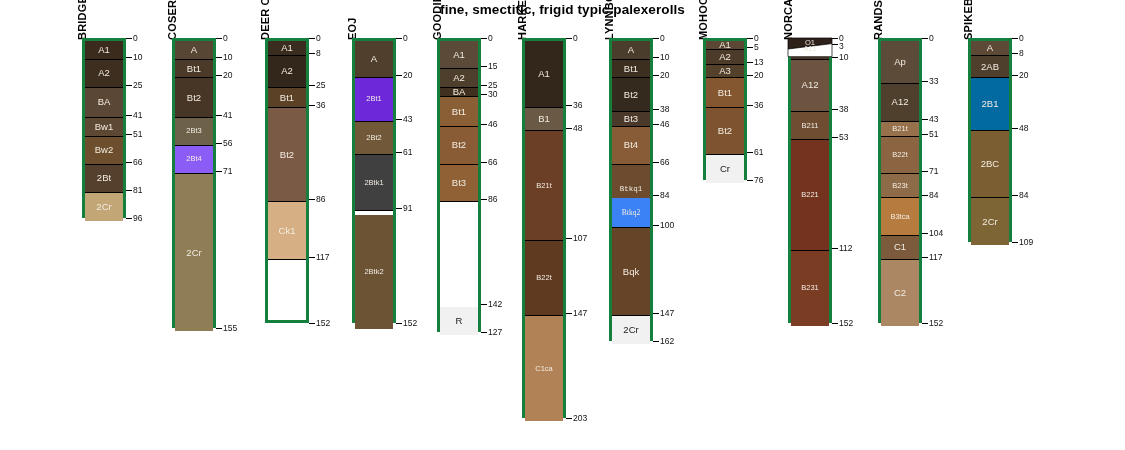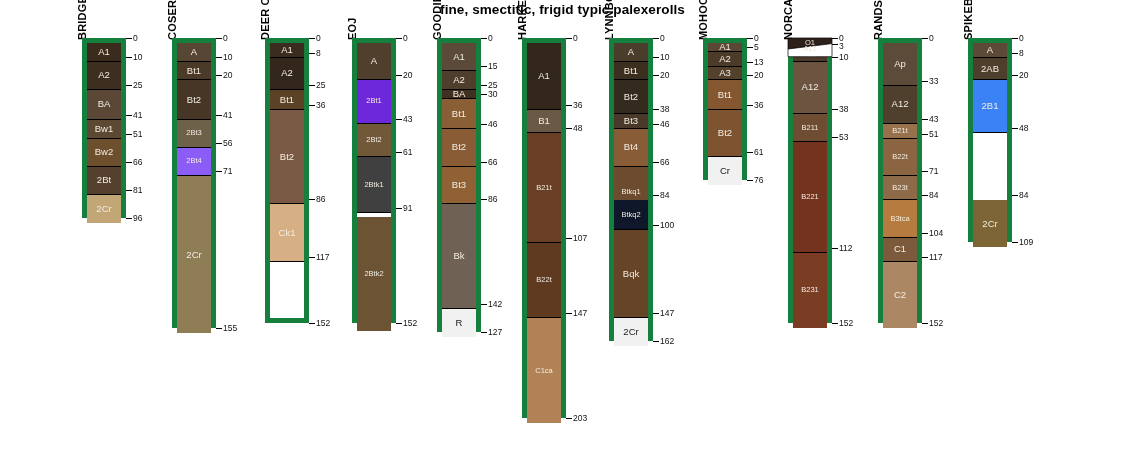--- a/index.html
+++ b/index.html
@@ -36,21 +36,21 @@
     font-weight: bold;
     color: #000;
     white-space: nowrap;
     transform-origin: 0 0;
     transform: rotate(-90deg);
     letter-spacing: 0.2px;
   }
   .col {
     position: absolute;
     box-sizing: border-box;
-    border: 5px solid #15803d;
+    border: 3px solid #15803d;
   }
   .hz {
     position: absolute;
     left: 0;
     right: 0;
     box-sizing: border-box;
     border-bottom: 1px solid #000;
     overflow: hidden;
   }
   .hz.last { border-bottom: none; }
@@ -246,23 +246,20 @@
           <div class="hzlabel">BA</div>
         </div>
         <div class="hz" style="top: 56.19px; height: 29.968px; background: rgb(139, 95, 54);">
           <div class="hzlabel">Bt1</div>
         </div>
         <div class="hz" style="top: 86.158px; height: 37.46px; background: rgb(138, 92, 54);">
           <div class="hzlabel">Bt2</div>
         </div>
         <div class="hz" style="top: 123.618px; height: 37.46px; background: rgb(143, 97, 52);">
           <div class="hzlabel">Bt3</div>
-        </div>
-        <div class="hz" style="top: 161.078px; height: 104.888px; background: rgb(111, 97, 83);">
-          <div class="hzlabel">Bk</div>
         </div>
         <div class="hz last" style="top: 265.966px; height: 28.095px; background: rgb(241, 241, 241);">
           <div class="hzlabel dark">R</div>
         </div>
       </div>
       <div class="tick" style="left: 481px; top: 38px; width: 6px;"></div>
       <div class="tlab" style="left: 488px; top: 34px;">0</div>
       <div class="tick" style="left: 481px; top: 66.095px; width: 6px;"></div>
       <div class="tlab" style="left: 488px; top: 62.095px;">15</div>
       <div class="tick" style="left: 481px; top: 84.825px; width: 6px;"></div>
@@ -323,24 +320,24 @@
         </div>
         <div class="hz" style="top: 37.46px; height: 33.714px; background: rgb(52, 42, 29);">
           <div class="hzlabel">Bt2</div>
         </div>
         <div class="hz" style="top: 71.174px; height: 14.984px; background: rgb(74, 56, 42);">
           <div class="hzlabel">Bt3</div>
         </div>
         <div class="hz" style="top: 86.158px; height: 37.46px; background: rgb(135, 92, 54);">
           <div class="hzlabel">Bt4</div>
         </div>
-        <div class="hz" style="top: 123.618px; height: 51px; background: rgb(108, 75, 46);">
+        <div class="hz" style="top: 123.618px; height: 51px; background: rgb(108, 75, 46); font-family: Liberation Mono, monospace;">
           <div class="hzlabel sm">Btkq1</div>
         </div>
-        <div class="hz" style="top: 157.332px; height: 29.968px; background: #0f172a;">
+        <div class="hz" style="top: 157.332px; height: 29.968px; background: #3b82f6; font-family: Liberation Serif, serif;">
           <div class="hzlabel sm">Btkq2</div>
         </div>
         <div class="hz" style="top: 187.3px; height: 88.031px; background: rgb(102, 68, 40);">
           <div class="hzlabel">Bqk</div>
         </div>
         <div class="hz last" style="top: 275.331px; height: 28.095px; background: rgb(241, 241, 241);">
           <div class="hzlabel dark">2Cr</div>
         </div>
       </div>
       <div class="tick" style="left: 653px; top: 38px; width: 6px;"></div>
@@ -495,22 +492,25 @@
     </div>
     <div class="profile" style="left: 0px;">
       <div class="pname" style="left: 962px; top: 40px;">SPIKEBUTTE</div>
       <div class="col" style="left: 968px; top: 38px; width: 44px; height: 204.157px;">
         <div class="hz" style="top: 0px; height: 14.984px; background: rgb(92, 74, 55);">
           <div class="hzlabel">A</div>
         </div>
         <div class="hz" style="top: 14.984px; height: 22.476px; background: rgb(78, 62, 44);">
           <div class="hzlabel">2AB</div>
         </div>
-        <div class="hz" style="top: 37.46px; height: 52.444px; background: #3b82f6;">
+        <div class="hz" style="top: 37.46px; height: 52.444px; background: #0369a1;">
           <div class="hzlabel">2B1</div>
+        </div>
+        <div class="hz" style="top: 89.904px; height: 67.428px; background: rgb(124, 94, 51);">
+          <div class="hzlabel">2BC</div>
         </div>
         <div class="hz last" style="top: 157.332px; height: 46.825px; background: rgb(125, 101, 53);">
           <div class="hzlabel">2Cr</div>
         </div>
       </div>
       <div class="tick" style="left: 1012px; top: 38px; width: 6px;"></div>
       <div class="tlab" style="left: 1019px; top: 34px;">0</div>
       <div class="tick" style="left: 1012px; top: 52.984px; width: 6px;"></div>
       <div class="tlab" style="left: 1019px; top: 48.984px;">8</div>
       <div class="tick" style="left: 1012px; top: 75.46px; width: 6px;"></div>

